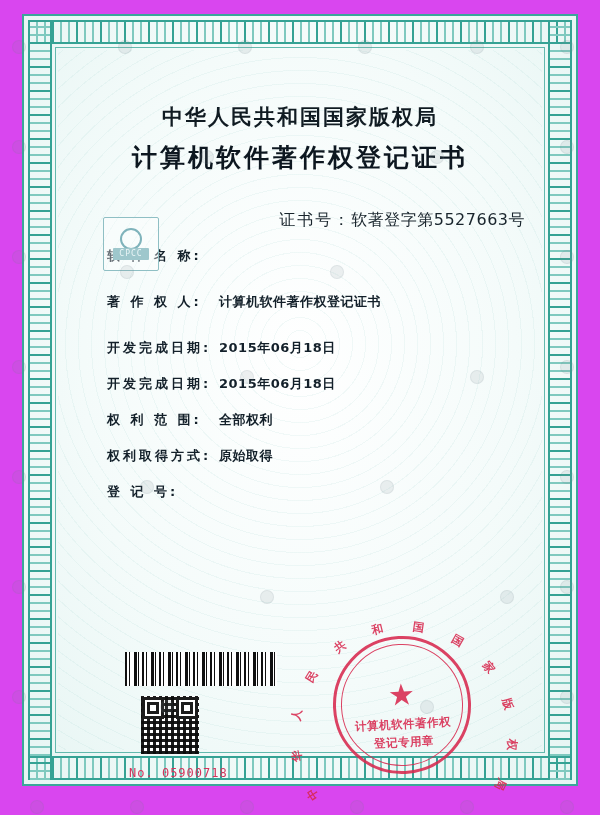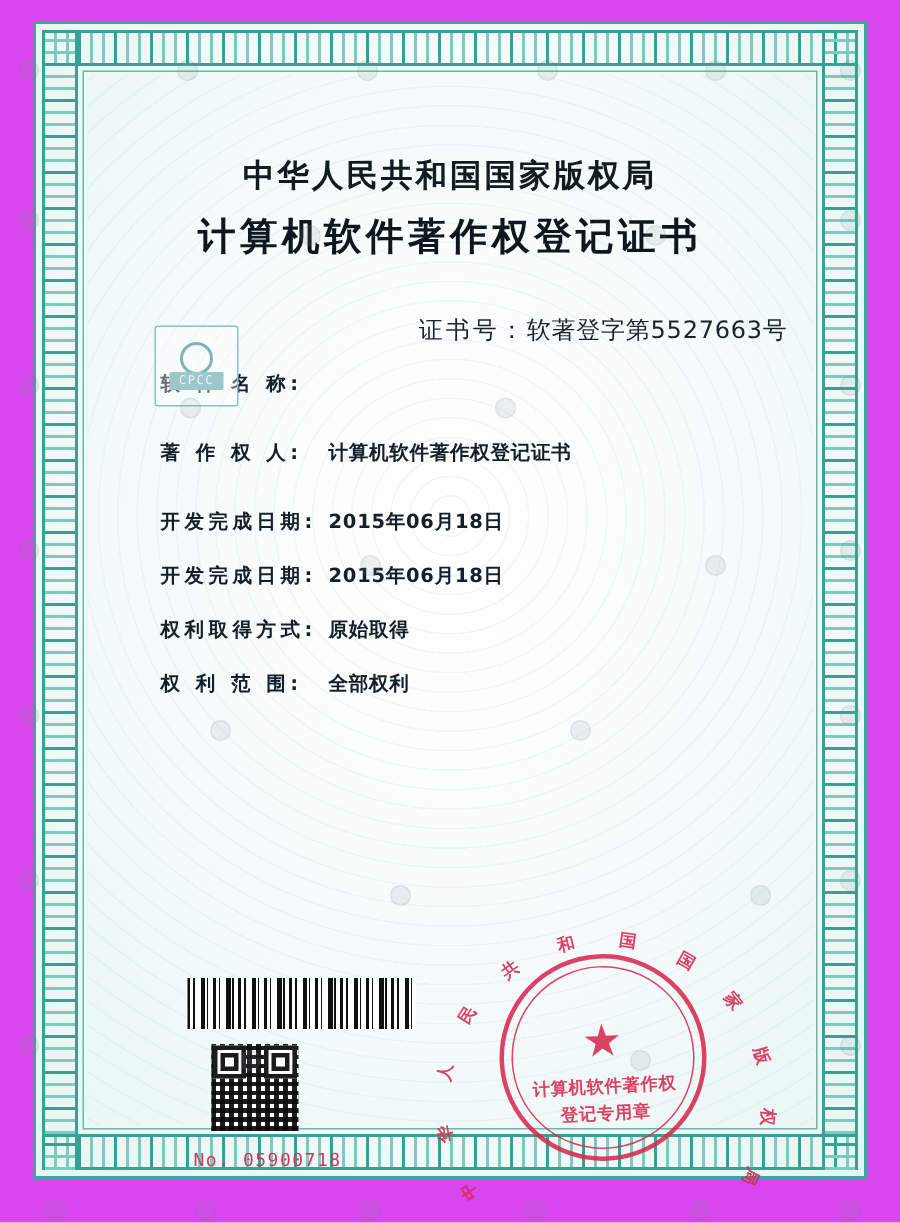--- a/index.html
+++ b/index.html
@@ -399,30 +399,31 @@
           <div class="lbl">开发完成日期:</div>
           <div class="val">2015年06月18日</div>
         </div>
 
         <div class="row">
           <div class="lbl">开发完成日期:</div>
           <div class="val">2015年06月18日</div>
         </div>
 
         <div class="row">
+          <div class="lbl">权 利 范 围:</div>
+          <div class="val">全部权利</div>
+        </div>
+
+        <div class="row">
           <div class="lbl">权利取得方式:</div>
           <div class="val">原始取得</div>
         </div>
 
         <div class="row">
-          <div class="lbl">权 利 范 围:</div>
-          <div class="val">全部权利</div>
-        </div>
-
-        <div class="row">
+          <div class="lbl">登 记 号:</div>
         </div>
 
       </div>
 
 
       <div class="bottom">
 
         <div class="barcode"></div>
         <div class="qr"></div>
 

